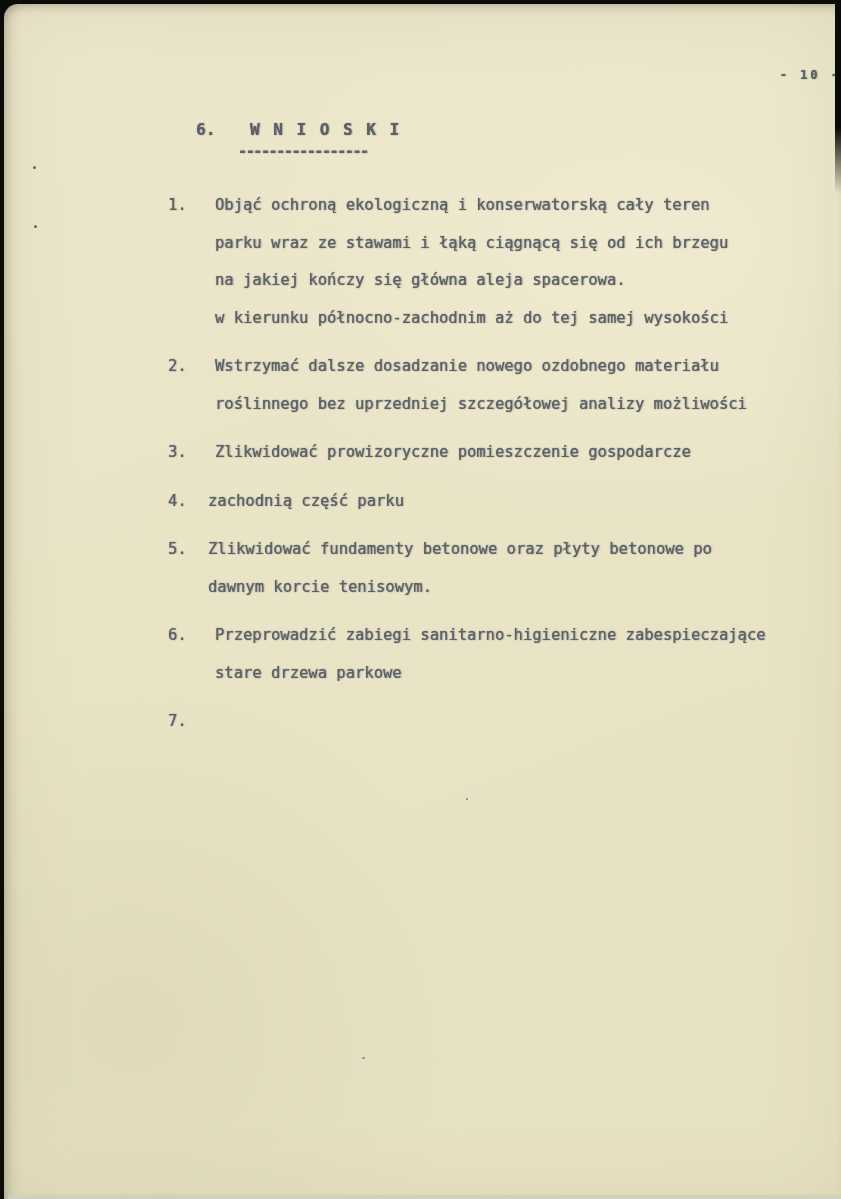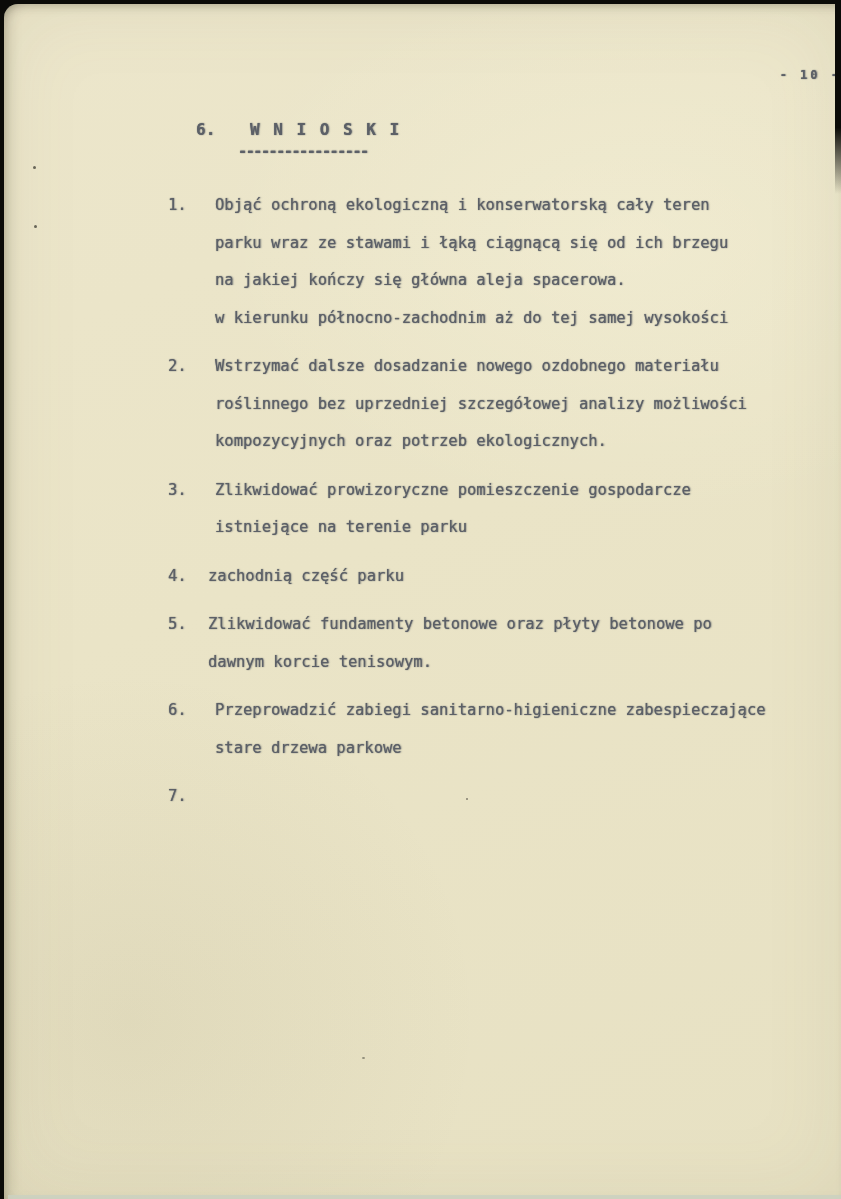--- a/index.html
+++ b/index.html
@@ -91,30 +91,28 @@
         <div class="line">w kierunku północno-zachodnim aż do tej samej wysokości</div>
       </div>
     </div>
 
     <div class="item">
       <span class="num">2.</span>
         <span class="gap"></span>
       <div class="lines">
         <div class="line">Wstrzymać dalsze dosadzanie nowego ozdobnego materiału</div>
         <div class="line">roślinnego bez uprzedniej szczegółowej analizy możliwości</div>
-        <div class="line">kompozycyjnych oraz potrzeb ekologicznych.</div>
       </div>
     </div>
 
     <div class="item">
       <span class="num">3.</span>
         <span class="gap"></span>
       <div class="lines">
         <div class="line">Zlikwidować prowizoryczne pomieszczenie gospodarcze</div>
-        <div class="line">istniejące na terenie parku</div>
       </div>
     </div>
 
     <div class="item tight">
       <span class="num">4.</span>
         <span class="gap"></span>
       <div class="lines">
         <div class="line">zachodnią część parku</div>
       </div>
     </div>

